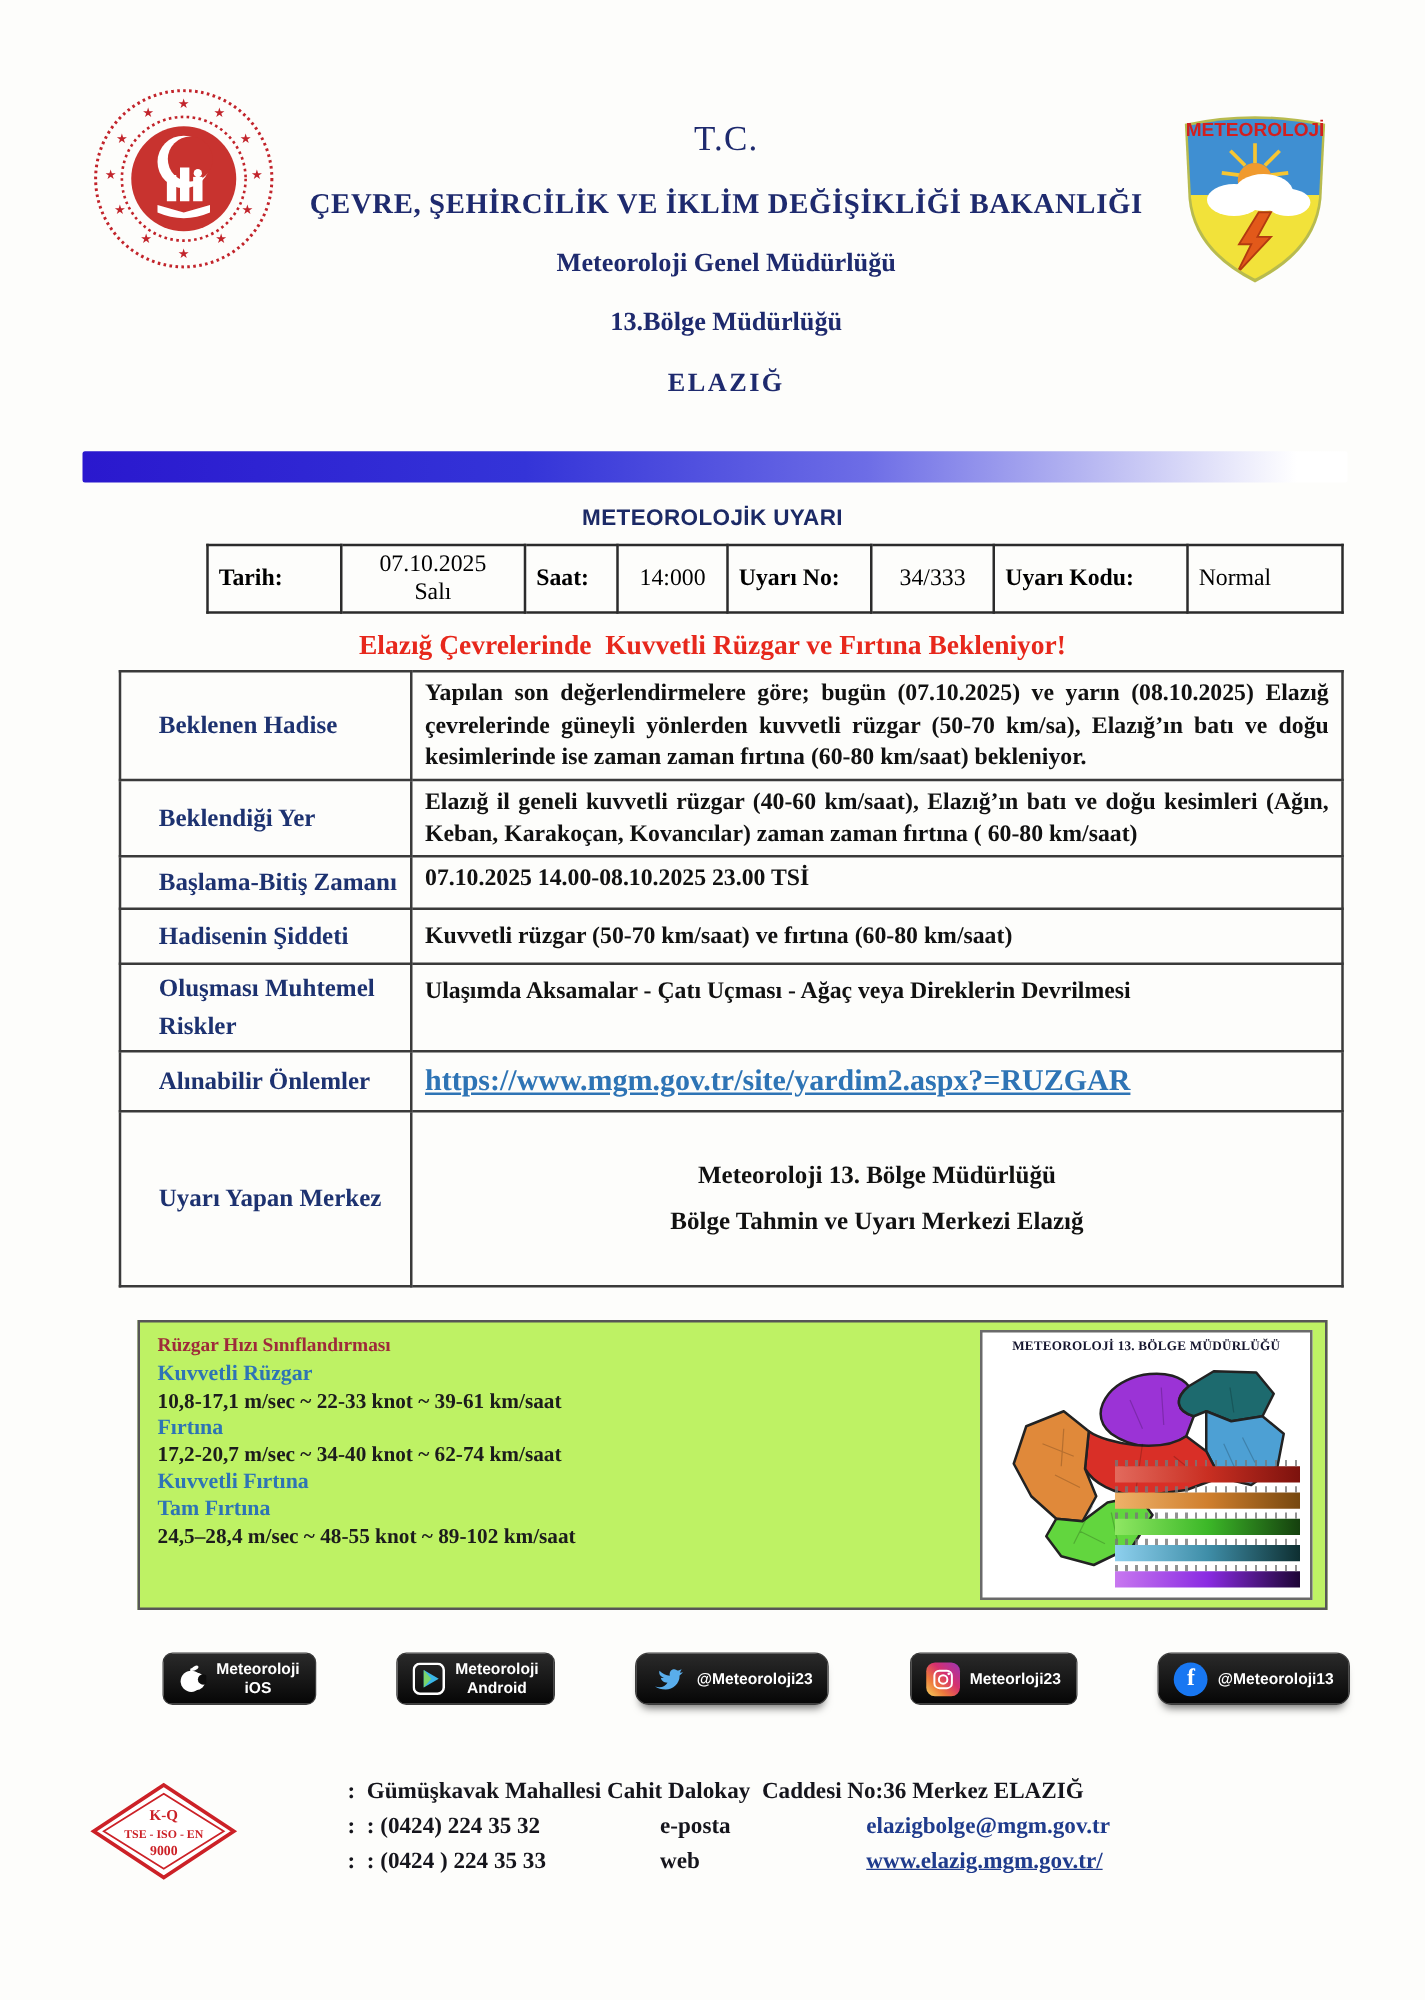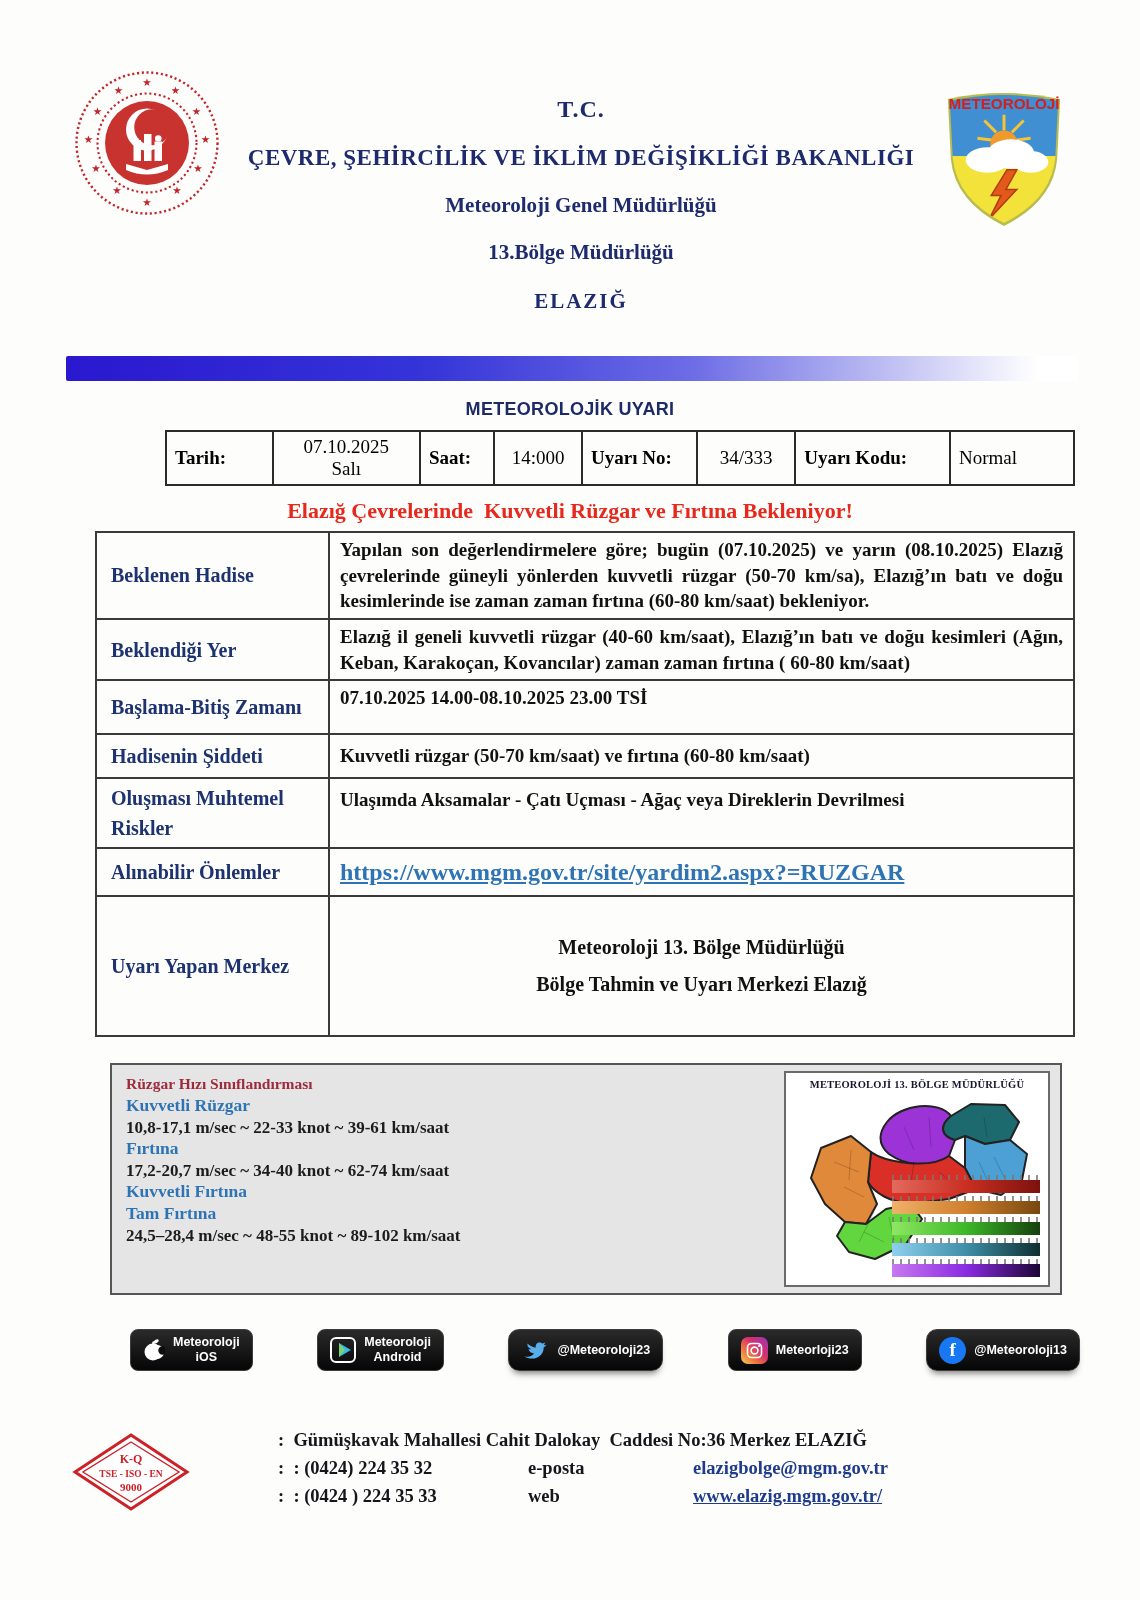--- a/index.html
+++ b/index.html
@@ -3,21 +3,21 @@
 <meta charset="utf-8">
 <style>
   * { margin:0; padding:0; box-sizing:border-box; }
   body { background:#e9e9e6; font-family:"Liberation Serif", serif; }
   .page { width:1140px; height:1600px; margin:0 auto; background:#fdfdfb; position:relative; overflow:hidden; }
 
   
   .header { display:flex; align-items:flex-start; padding:68px 72px 0 72px; }
   .ministry-logo { width:150px; height:150px; flex:0 0 auto; }
   .header-center { flex:1; text-align:center; color:#1e2a6e; padding-top:28px; }
-  .hc-tc { font-size:24px; font-weight:bold; letter-spacing:1px; }
+  .hc-tc { font-size:28px; font-weight:normal; letter-spacing:1px; }
   .hc-ministry { font-size:23px; font-weight:bold; margin-top:22px; letter-spacing:0.5px; }
   .hc-gen { font-size:21px; font-weight:bold; margin-top:22px; }
   .hc-bolge { font-size:21px; font-weight:bold; margin-top:22px; }
   .hc-city { font-size:21px; font-weight:bold; margin-top:24px; letter-spacing:2px; }
   .met-logo { width:128px; height:142px; flex:0 0 auto; margin-top:18px; }
 
   
   .blue-bar { margin:42px 0 0 66px; width:1012px; height:25px;
     background:linear-gradient(to right,#2a18ce 0%,#3434d8 35%,#6d6de6 62%,#b9b9f2 80%,#ffffff 96%);
     border-radius:2px; }
@@ -33,32 +33,32 @@
   .info-table .lbl { font-weight:bold; }
   .cell-2line { text-align:center; line-height:1.15; }
   .val { text-align:center; }
 
   
   .headline { text-align:center; margin-top:12px; color:#e7281c; font-weight:bold; font-size:22px; white-space:pre-wrap; }
 
   
   .details-table { margin:7px 0 0 95px; width:980px; }
   .details-table td { border:2px solid #3a3a3a; padding:4px 10px; vertical-align:middle; }
-  .details-table .dlabel { width:233px; color:#1d3270; font-weight:bold; font-size:20px; padding-left:14px; line-height:1.5; }
+  .details-table .dlabel { width:233px; color:#1d3270; font-weight:bold; font-size:20px; padding-left:30px; line-height:1.5; }
   .details-table .dtext { font-weight:bold; font-size:19px; color:#111; text-align:justify; line-height:1.35; }
-  .r1 { height:80px; } .r2 { height:58px; } .r3 { height:54px; } .r4 { height:44px; }
+  .r1 { height:80px; } .r2 { height:58px; } .r3 { height:42px; } .r4 { height:44px; }
   .r5 { height:66px; } .r6 { height:48px; } .r7 { height:140px; }
   .top-align { vertical-align:top !important; }
   .mgm-link { color:#2e74b5; font-weight:bold; font-size:24px; text-decoration:underline; }
   .merkez-cell { text-align:center; font-weight:bold; font-size:20px; color:#111; }
   .merkez-cell .line { display:block; margin:14px 0; }
 
   
   .wind-box { margin:26px 0 0 110px; width:952px; height:232px; border:2px solid #565656; position:relative;
-    padding:10px 0 0 14px; background:#e5e5e5; }
+    padding:10px 0 0 14px; background:#bef264; }
   .ws-title { color:#9e2b3a; font-weight:bold; font-size:15.5px; margin-bottom:2px; }
   .ws-name { color:#2e74b5; font-weight:bold; font-size:17.5px; line-height:1.25; }
   .ws-range { color:#1c1c1c; font-weight:bold; font-size:17px; line-height:1.25; }
 
   .map-box { position:absolute; top:6px; right:10px; width:266px; height:216px; border:2px solid #6a6a6a; background:#fff; }
   .map-title { text-align:center; font-weight:bold; font-size:10.5px; color:#15152e; padding-top:6px; letter-spacing:0.2px; }
   .map-svg { display:block; margin:2px auto 0 auto; }
   .legend { position:absolute; right:8px; bottom:8px; width:148px; }
   .legend-row { margin-top:3px; }
   .ticks { height:5px; background:repeating-linear-gradient(90deg,#777 0 2px,transparent 2px 8px); opacity:.8; }

